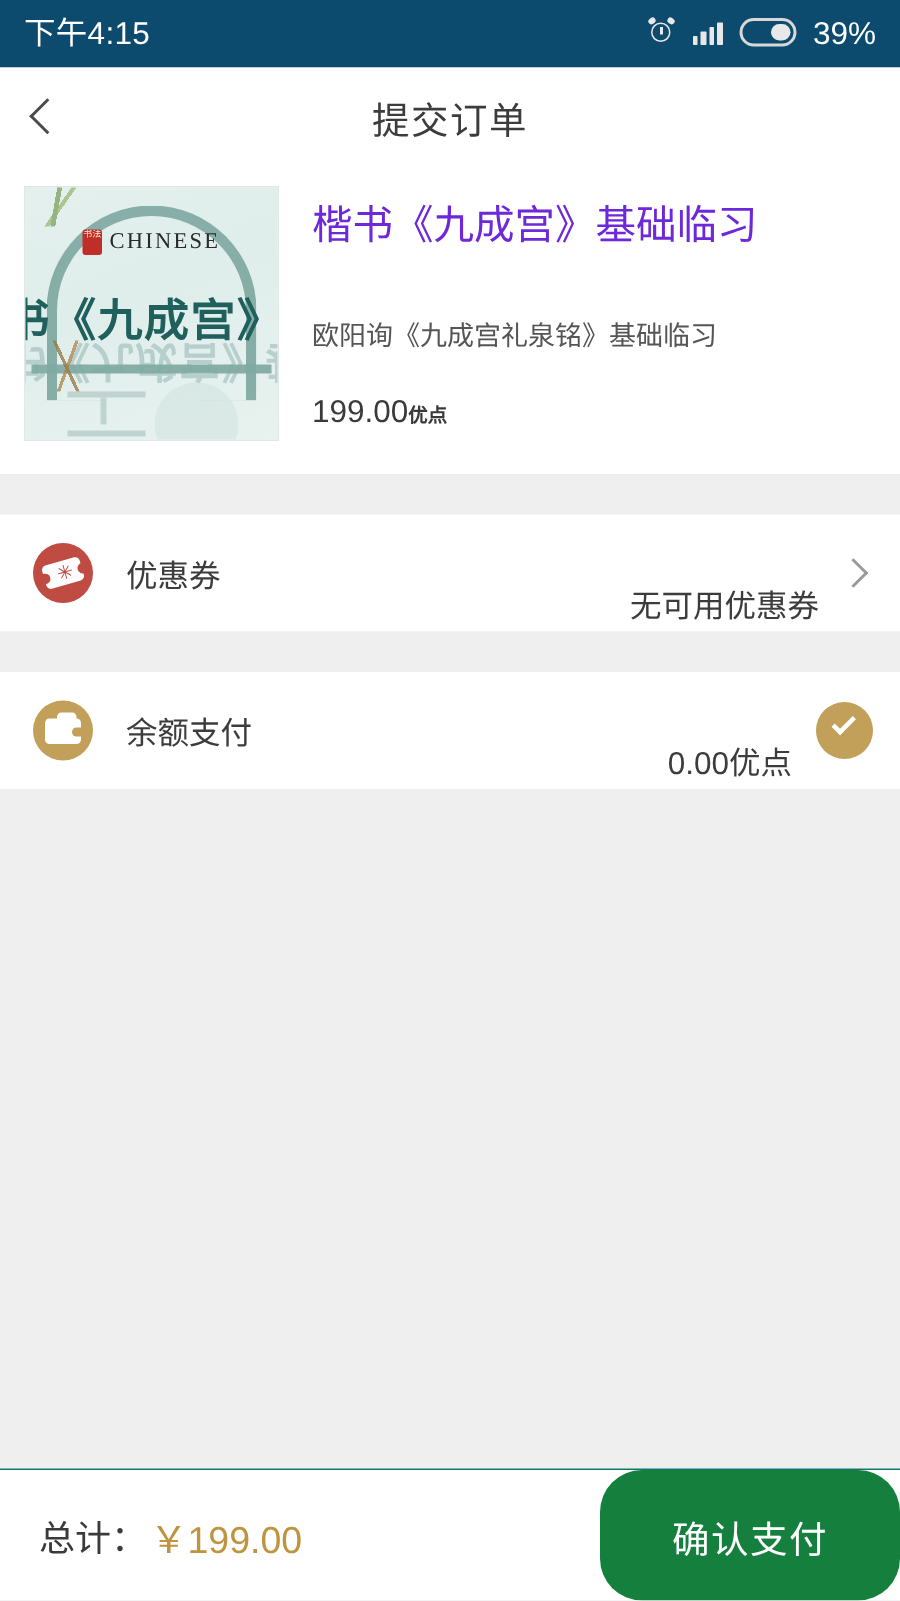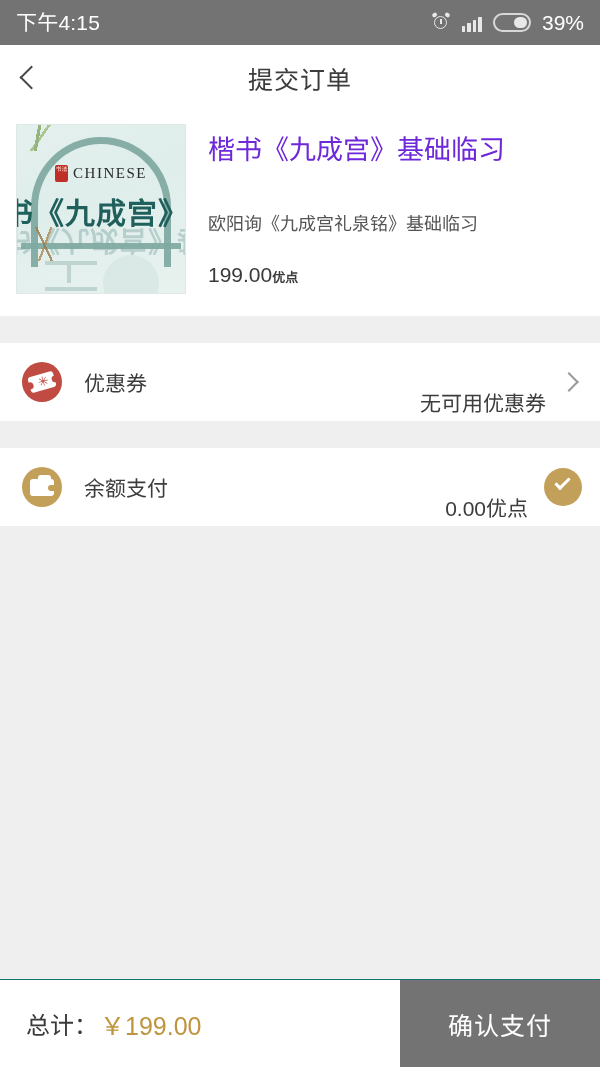--- a/index.html
+++ b/index.html
@@ -13,37 +13,36 @@
     background: #efefef;
     font-family: "Liberation Sans", "DejaVu Sans", sans-serif;
     overflow: hidden;
     position: relative;
     -webkit-font-smoothing: antialiased;
   }
 
   
   .status-bar {
     height: 45px;
-    background: #737373;
+    background: #0c4a6e;
     display: flex;
     align-items: center;
     justify-content: space-between;
     padding: 12px 16px;
     box-sizing: border-box;
     color: #ffffff;
   }
   .status-time {
     font-size: 21px;
     color: #ffffff;
     letter-spacing: 0.2px;
     line-height: 1;
   }
   .status-right {
     display: flex;
-    align-items: center;
     gap: 11px;
   }
   .alarm-icon {
     width: 19px;
     height: 19px;
     position: relative;
     display: block;
   }
   .alarm-icon .bell {
     position: absolute;
@@ -184,21 +183,21 @@
     position: absolute;
     left: 4px;
     right: 4px;
     top: 118px;
     height: 6px;
     background: #7fa9a2;
     opacity: 0.92;
   }
   .thumb .brandline {
     position: absolute;
-    top: 40px;
+    top: 28px;
     left: 0;
     right: 0;
     display: flex;
     align-items: center;
     justify-content: center;
     gap: 5px;
   }
   .thumb .seal {
     width: 13px;
     height: 17px;
@@ -480,28 +479,29 @@
     font-size: 24px;
     color: #3a3a3a;
   }
   .total-amount {
     color: #bf943f;
     font-size: 25px;
     margin-left: 2px;
   }
   .pay-button {
     flex: 0 0 200px;
-    background: #737373;
+    background: #15803d;
     color: #ffffff;
     font-size: 25px;
     display: flex;
     align-items: center;
     justify-content: center;
     cursor: pointer;
     letter-spacing: 1px;
+    border-radius: 28px;
   }
 </style>
 </head>
 <body>
 
 <div class="page">
 
   <div class="status-bar">
     <div class="status-time">下午4:15</div>
     <div class="status-right">

